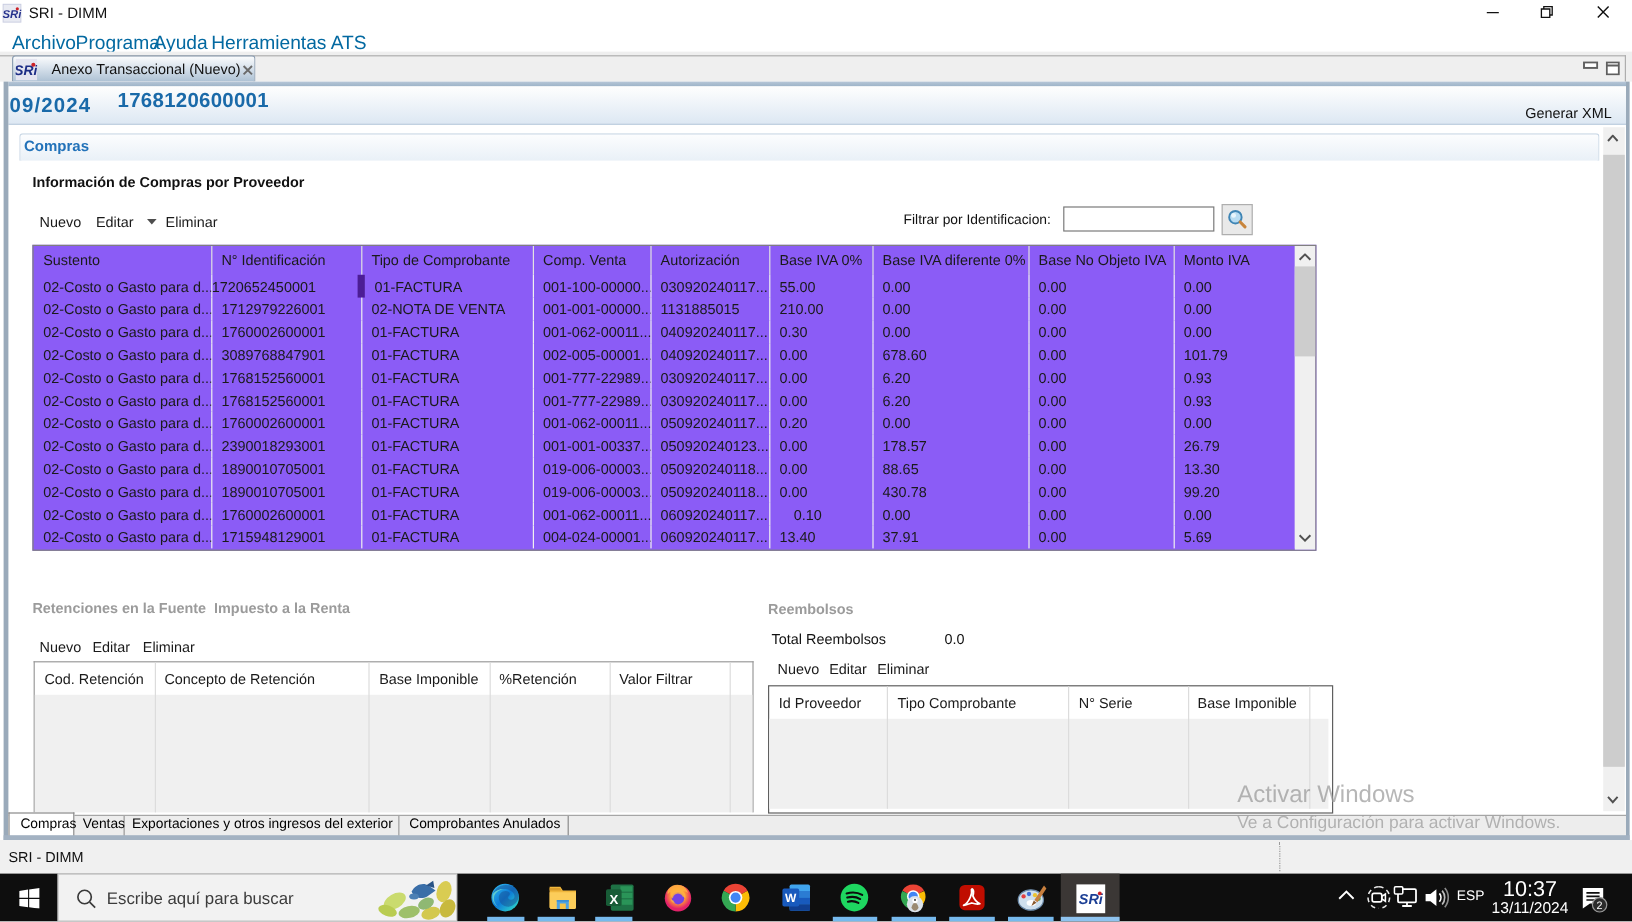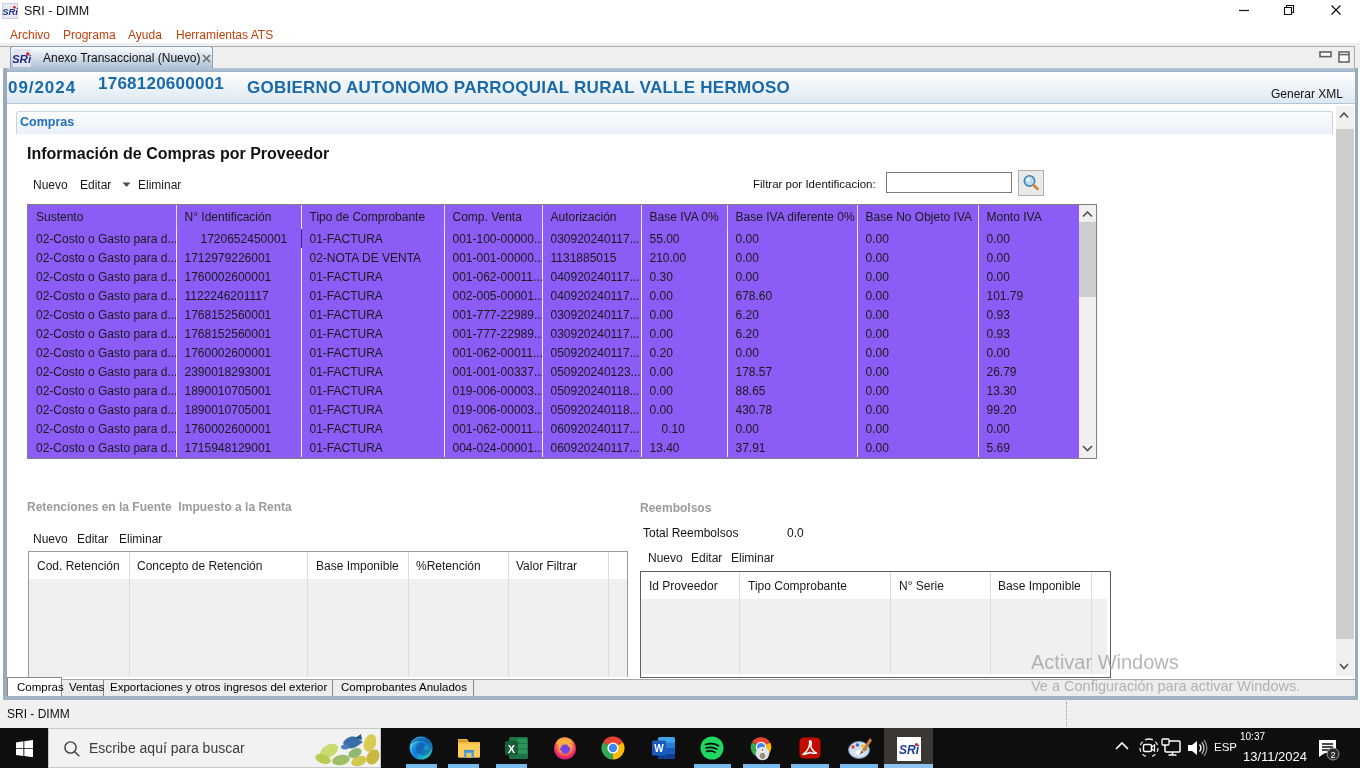--- a/index.html
+++ b/index.html
@@ -23,21 +23,21 @@
     </svg>
   <svg class="abs" style="left:1281px;top:2px" width="16" height="16" viewBox="0 0 16 16">
       <path d="M3.5 5.5h7v7h-7z" stroke="#111" stroke-width="1.1" fill="none"></path>
       <path d="M5.5 5.5v-2h7v7h-2" stroke="#111" stroke-width="1.1" fill="none"></path>
     </svg>
   <svg class="abs" style="left:1328px;top:2px" width="16" height="16" viewBox="0 0 16 16">
       <path d="M3.5 3.5l9 9M12.5 3.5l-9 9" stroke="#111" stroke-width="1.2" fill="none"></path>
     </svg>
 </div>
 
-<div class="abs" style="left:0;top:22px;width:1360px;height:21px;background:#fff;font-size:12px;color:#c2410c">
+<div class="abs" style="left:0;top:22px;width:1360px;height:21px;background:#fff;font-size:16px;color:#0369a1">
   <span class="abs" style="left:10px;top:6px">Archivo</span>
   <span class="abs" style="left:63px;top:6px">Programa</span>
   <span class="abs" style="left:128px;top:6px">Ayuda</span>
   <span class="abs" style="left:176px;top:6px">Herramientas ATS</span>
 </div>
 
 <div class="abs" style="left:0;top:43px;width:1360px;height:25px;background:#efefef"></div>
 <div class="abs" style="left:0;top:46px;width:1355px;height:1px;background:#aeaeae"></div>
 <div class="abs" style="left:1354px;top:46px;width:1px;height:22px;background:#aeaeae"></div>
 <div class="abs" style="left:7px;top:68px;width:1348px;height:4px;background:linear-gradient(#b6c6d7,#9db3c8)"></div>
@@ -56,32 +56,31 @@
     <rect x="1" y="1" width="11" height="4.6" fill="#fff" stroke="#5f5f5f" stroke-width="1.6"></rect>
   </svg>
 <svg class="abs" style="left:1338px;top:51px" width="12" height="12" viewBox="0 0 12 12">
     <rect x="1" y="1" width="10" height="10" fill="#fff" stroke="#5f5f5f" stroke-width="1.5"></rect>
     <path d="M1 3.6h10" stroke="#5f5f5f" stroke-width="1.5"></path>
   </svg>
 
 <div class="abs" style="left:7px;top:72px;width:1348px;height:32px;background:linear-gradient(#fefefe,#dde8f3);border-bottom:1px solid #b2c6da">
   <div class="abs" style="left:1px;top:6px;font-size:17px;font-weight:bold;color:#1a6aa9;letter-spacing:.94px">09/2024</div>
   <div class="abs" style="left:91px;top:2px;font-size:17px;font-weight:bold;color:#1a6aa9;letter-spacing:.24px">1768120600001</div>
-  <div class="abs" style="left:240px;top:6px;font-size:17px;font-weight:bold;color:#1a6aa9;letter-spacing:.26px">GOBIERNO AUTONOMO PARROQUIAL RURAL VALLE HERMOSO</div>
   <div class="abs" style="left:1264px;top:15px;font-size:12px;color:#111">Generar XML</div>
 </div>
 
 <div class="abs" style="left:3px;top:68px;width:4px;height:632px;background:#9aaaba"></div>
 <div class="abs" style="left:1355px;top:68px;width:3px;height:632px;background:#9aaaba"></div>
 <div class="abs" style="left:3px;top:696px;width:1355px;height:4px;background:#a3b2c2;z-index:6"></div>
 
 <div class="abs" style="left:16px;top:111px;width:1317px;height:23px;background:linear-gradient(#fcfdfe,#e9f0f7);border:1px solid #c9d7e5;border-radius:3px 3px 0 0;border-bottom:none">
   <span class="abs" style="left:3px;top:3px;font-size:12.5px;font-weight:bold;color:#2272b9">Compras</span>
 </div>
-<div class="abs" style="left:27px;top:145px;font-size:16px;font-weight:bold;color:#111">Información de Compras por Proveedor</div>
+<div class="abs" style="left:27px;top:145px;font-size:12px;font-weight:bold;color:#111">Información de Compras por Proveedor</div>
 
 <div class="abs" style="left:0;top:178px;font-size:12px;color:#1a1a1a">
   <span class="abs" style="left:33px;white-space:nowrap">Nuevo</span>
   <span class="abs" style="left:80px;white-space:nowrap">Editar</span>
   <svg class="abs" style="left:122px;top:4px" width="9" height="6" viewBox="0 0 9 6">
       <path d="M0.5 0.5L4.5 5L8.5 0.5z" fill="#4d4d4d"></path>
     </svg>
   <span class="abs" style="left:138px;white-space:nowrap">Eliminar</span>
 </div>
 <div class="abs" style="left:753px;top:178px;font-size:11.5px;color:#111">Filtrar por Identificacion:</div>
@@ -114,21 +113,21 @@
           <td style="height:24px;padding-left:8px;border-right:1px solid #e2e2e2;overflow:hidden;white-space:nowrap">Tipo de Comprobante</td>
           <td style="height:24px;padding-left:8px;border-right:1px solid #e2e2e2;overflow:hidden;white-space:nowrap">Comp. Venta</td>
           <td style="height:24px;padding-left:8px;border-right:1px solid #e2e2e2;overflow:hidden;white-space:nowrap">Autorización</td>
           <td style="height:24px;padding-left:8px;border-right:1px solid #e2e2e2;overflow:hidden;white-space:nowrap">Base IVA 0%</td>
           <td style="height:24px;padding-left:8px;border-right:1px solid #e2e2e2;overflow:hidden;white-space:nowrap">Base IVA diferente 0%</td>
           <td style="height:24px;padding-left:8px;border-right:1px solid #e2e2e2;overflow:hidden;white-space:nowrap">Base No Objeto IVA</td>
           <td style="height:24px;padding-left:8px;border-right:1px solid #e2e2e2;overflow:hidden;white-space:nowrap">Monto IVA</td>
         </tr>
 <tr>
           <td style="height:19px;padding-left:8px;border-right:1px solid #f0f0f0;overflow:hidden;white-space:nowrap">02-Costo o Gasto para d...</td>
-          <td style="height:19px;padding-left:24px;border-right:1px solid #4c1d95;overflow:hidden;white-space:nowrap">1720652450001</td>
+          <td style="height:19px;padding-left:0;border-right:6px solid #4c1d95;overflow:hidden;white-space:nowrap">1720652450001</td>
           <td style="height:19px;padding-left:8px;border-right:1px solid #f0f0f0;overflow:hidden;white-space:nowrap">01-FACTURA</td>
           <td style="height:19px;padding-left:8px;border-right:1px solid #f0f0f0;overflow:hidden;white-space:nowrap">001-100-00000...</td>
           <td style="height:19px;padding-left:8px;border-right:1px solid #f0f0f0;overflow:hidden;white-space:nowrap">030920240117...</td>
           <td style="height:19px;padding-left:8px;border-right:1px solid #f0f0f0;overflow:hidden;white-space:nowrap">55.00</td>
           <td style="height:19px;padding-left:8px;border-right:1px solid #f0f0f0;overflow:hidden;white-space:nowrap">0.00</td>
           <td style="height:19px;padding-left:8px;border-right:1px solid #f0f0f0;overflow:hidden;white-space:nowrap">0.00</td>
           <td style="height:19px;padding-left:8px;border-right:1px solid #f0f0f0;overflow:hidden;white-space:nowrap">0.00</td>
         </tr>
 <tr>
           <td style="height:19px;padding-left:8px;border-right:1px solid #f0f0f0;overflow:hidden;white-space:nowrap">02-Costo o Gasto para d...</td>
@@ -147,21 +146,21 @@
           <td style="height:19px;padding-left:8px;border-right:1px solid #f0f0f0;overflow:hidden;white-space:nowrap">01-FACTURA</td>
           <td style="height:19px;padding-left:8px;border-right:1px solid #f0f0f0;overflow:hidden;white-space:nowrap">001-062-00011...</td>
           <td style="height:19px;padding-left:8px;border-right:1px solid #f0f0f0;overflow:hidden;white-space:nowrap">040920240117...</td>
           <td style="height:19px;padding-left:8px;border-right:1px solid #f0f0f0;overflow:hidden;white-space:nowrap">0.30</td>
           <td style="height:19px;padding-left:8px;border-right:1px solid #f0f0f0;overflow:hidden;white-space:nowrap">0.00</td>
           <td style="height:19px;padding-left:8px;border-right:1px solid #f0f0f0;overflow:hidden;white-space:nowrap">0.00</td>
           <td style="height:19px;padding-left:8px;border-right:1px solid #f0f0f0;overflow:hidden;white-space:nowrap">0.00</td>
         </tr>
 <tr>
           <td style="height:19px;padding-left:8px;border-right:1px solid #f0f0f0;overflow:hidden;white-space:nowrap">02-Costo o Gasto para d...</td>
-          <td style="height:19px;padding-left:8px;border-right:1px solid #f0f0f0;overflow:hidden;white-space:nowrap">1122246201117</td>
+          <td style="height:19px;padding-left:8px;border-right:1px solid #f0f0f0;overflow:hidden;white-space:nowrap">3089768847901</td>
           <td style="height:19px;padding-left:8px;border-right:1px solid #f0f0f0;overflow:hidden;white-space:nowrap">01-FACTURA</td>
           <td style="height:19px;padding-left:8px;border-right:1px solid #f0f0f0;overflow:hidden;white-space:nowrap">002-005-00001...</td>
           <td style="height:19px;padding-left:8px;border-right:1px solid #f0f0f0;overflow:hidden;white-space:nowrap">040920240117...</td>
           <td style="height:19px;padding-left:8px;border-right:1px solid #f0f0f0;overflow:hidden;white-space:nowrap">0.00</td>
           <td style="height:19px;padding-left:8px;border-right:1px solid #f0f0f0;overflow:hidden;white-space:nowrap">678.60</td>
           <td style="height:19px;padding-left:8px;border-right:1px solid #f0f0f0;overflow:hidden;white-space:nowrap">0.00</td>
           <td style="height:19px;padding-left:8px;border-right:1px solid #f0f0f0;overflow:hidden;white-space:nowrap">101.79</td>
         </tr>
 <tr>
           <td style="height:19px;padding-left:8px;border-right:1px solid #f0f0f0;overflow:hidden;white-space:nowrap">02-Costo o Gasto para d...</td>
@@ -481,20 +480,20 @@
   <path d="M11.5 14v3M7.5 17h8" stroke="#fff" stroke-width="1.5"></path>
   <rect x="1" y="1" width="7" height="6" rx="1" fill="#0e0e0e" stroke="#fff" stroke-width="1.3"></rect>
 </svg>
 <svg class="abs" style="left:1186px;top:738px" width="22" height="20" viewBox="0 0 22 20">
   <path d="M2 7v6h4l5 4V3L6 7z" fill="#fff"></path>
   <path d="M13.5 6.5a5.5 5.5 0 0 1 0 7" stroke="#fff" stroke-width="1.4" fill="none"></path>
   <path d="M15.8 4.2a9 9 0 0 1 0 11.6" stroke="#bbb" stroke-width="1.4" fill="none"></path>
   <path d="M18 2a12.5 12.5 0 0 1 0 16" stroke="#888" stroke-width="1.4" fill="none"></path>
 </svg>
 <div class="abs" style="left:1214px;top:741px;font-size:11.5px;color:#fff">ESP</div>
-<div class="abs" style="left:1240px;top:731px;width:70px;font-size:10px;color:#fff">10:37</div>
+<div class="abs" style="left:1240px;top:731px;width:70px;text-align:center;font-size:18px;color:#fff">10:37</div>
 <div class="abs" style="left:1237px;top:749px;width:76px;text-align:center;font-size:13px;color:#fff">13/11/2024</div>
 <svg class="abs" style="left:1316px;top:737px" width="24" height="24" viewBox="0 0 24 24">
   <path d="M3 3h17v13H9l-6 4z" fill="#fff"></path>
   <path d="M6 7h11M6 10h11M6 13h7" stroke="#0e0e0e" stroke-width="1.4"></path>
   <circle cx="17" cy="17" r="6" fill="#2b2b2b" stroke="#9a9a9a" stroke-width="1"></circle>
   <text x="17" y="20.5" font-size="9" fill="#fff" text-anchor="middle" font-family="Liberation Sans">2</text>
 </svg>
 
 </body></html>

